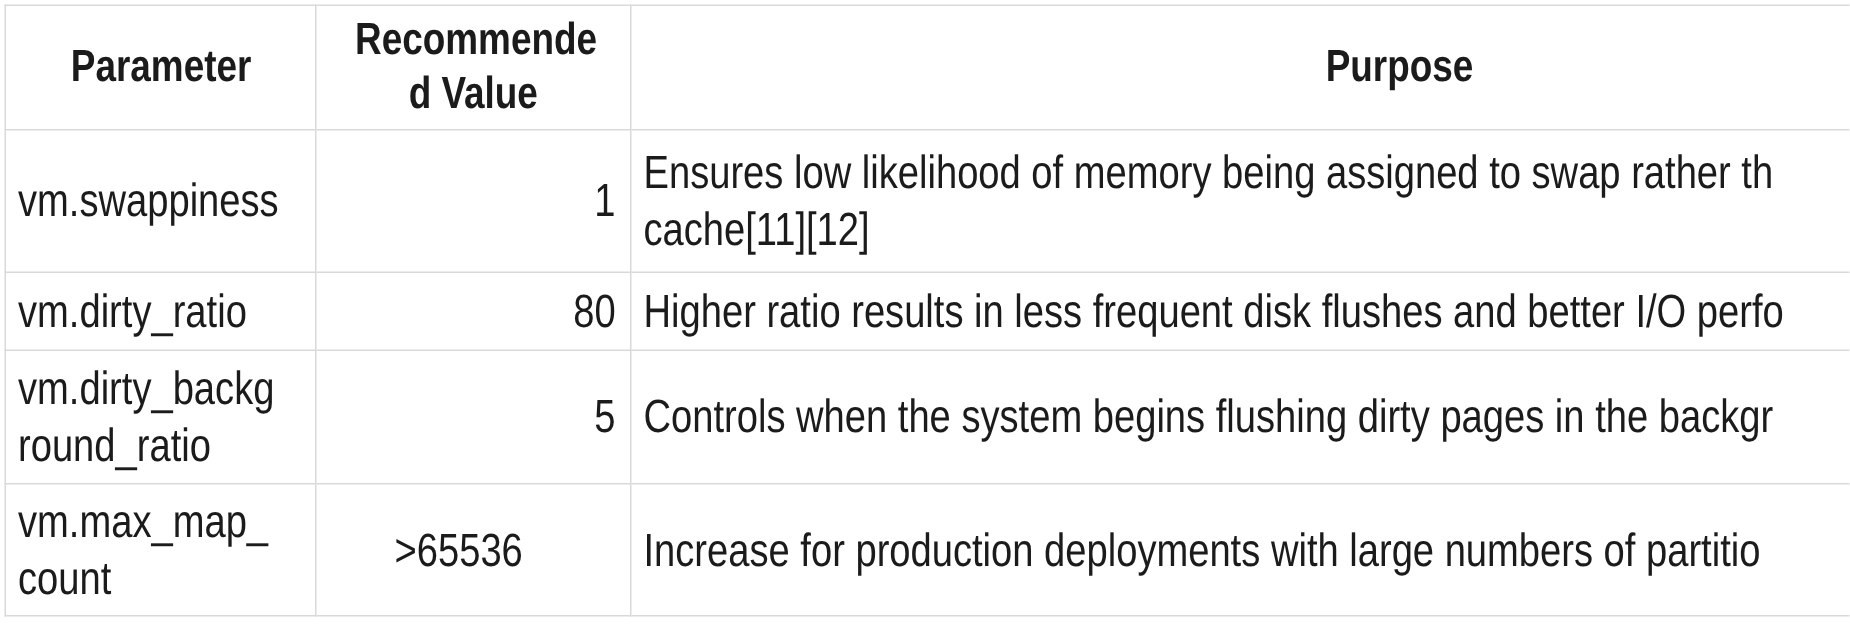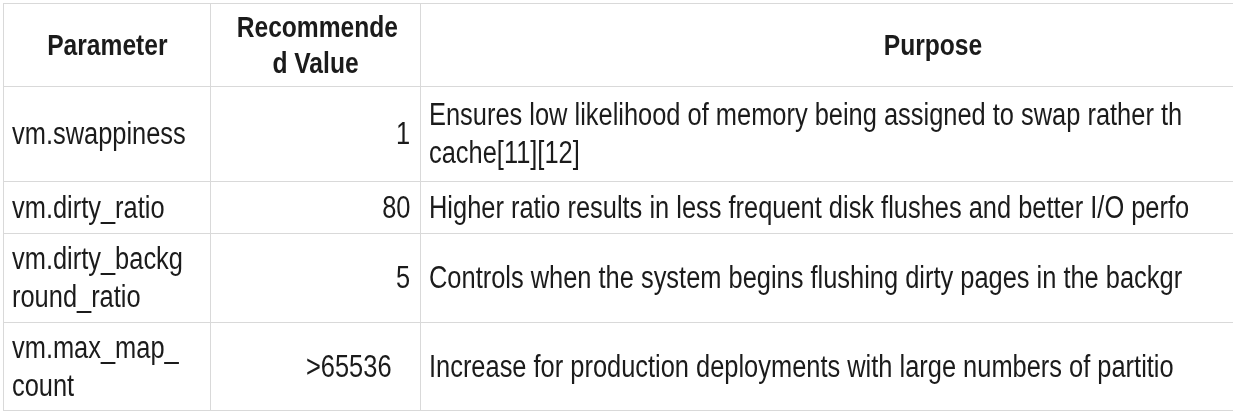--- a/index.html
+++ b/index.html
@@ -47,21 +47,21 @@
   .cond {
     display: inline-block;
     transform: scaleX(0.82);
     transform-origin: 0 50%;
     white-space: nowrap;
   }
   th .cond { transform-origin: 50% 50%; }
   td.value-cell { padding: 0 10px; }
   td.align-right { text-align: right; }
   td.align-right .cond { transform-origin: 100% 50%; }
-  td.align-left { text-align: right; }
+  td.align-left { text-align: center; }
   
   tr.h-head { height: 83px; }
   tr.h-r0 { height: 95px; }
   tr.h-r1 { height: 52px; }
   tr.h-r2 { height: 89px; }
   tr.h-r3 { height: 88px; }
 </style>
 </head>
 <body>
 

